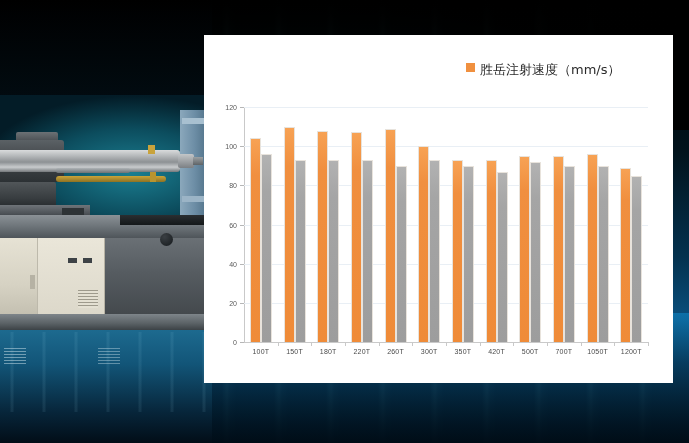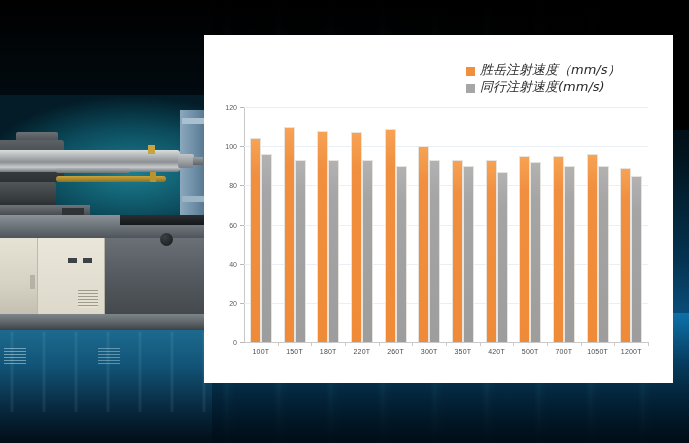--- a/index.html
+++ b/index.html
@@ -110,21 +110,21 @@
   .bars{position:absolute;left:0;top:0;width:404px;height:235px;display:flex;align-items:flex-end;}
   .group{flex:1;display:flex;justify-content:center;align-items:flex-end;gap:0px;height:100%;}
   .bar{width:11px;}
   .bar.a{background:linear-gradient(180deg,#f7a254 0%,#f08f3f 18%,#ef8b38 100%);border:1px solid #e8e3dc;border-bottom:none;box-sizing:border-box;}
   .bar.b{background:linear-gradient(180deg,#b2b2b2 0%,#a5a5a5 20%,#9d9d9d 100%);border:1px solid #e8e3dc;border-bottom:none;box-sizing:border-box;}
 
   .xlabels{position:absolute;left:40px;top:313px;width:404px;display:flex;}
   .xlabel{flex:1;text-align:center;font-size:7px;color:#4a4a4a;letter-spacing:.2px;}
 
   .legend{position:absolute;left:262px;top:28px;width:200px;}
-  .leg-row{display:flex;align-items:flex-end;margin-bottom:4px;font-style:italic;}
+  .leg-row{display:flex;align-items:flex-start;margin-bottom:4px;}
   .leg-swatch{width:9px;height:9px;margin-right:5px;flex:none;}
   .leg-swatch.a{background:#f0903f;}
   .leg-swatch.b{background:#a6a6a6;}
   .leg-txt{font-size:13px;color:#2a2a2a;font-family:"DejaVu Sans",sans-serif;line-height:1;}
 </style>
 </head>
 <body>
 
 <div id="stage">
 
@@ -169,24 +169,20 @@
     <div class="ph-refl-g1"></div>
     <div class="ph-refl-g2"></div>
   </div>
 
   <div class="panel">
 
     <div class="legend">
       <div class="leg-row">
         <span class="leg-swatch a"></span>
         <span class="leg-txt">胜岳注射速度（mm/s）</span>
-      </div>
-      <div class="leg-row">
-        <span class="leg-swatch b"></span>
-        <span class="leg-txt">同行注射速度(mm/s)</span>
       </div>
     </div>
 
     <div class="plot">
       <div class="axis-y"></div>
       <div class="axis-x"></div>
       <div id="grid-layer">
           <div class="ytick-line" style="top: 235px;"></div>
           <div class="ytick-lbl" style="top: 235px;">0</div>
           <div class="gridline" style="top: 195.833px;"></div>

